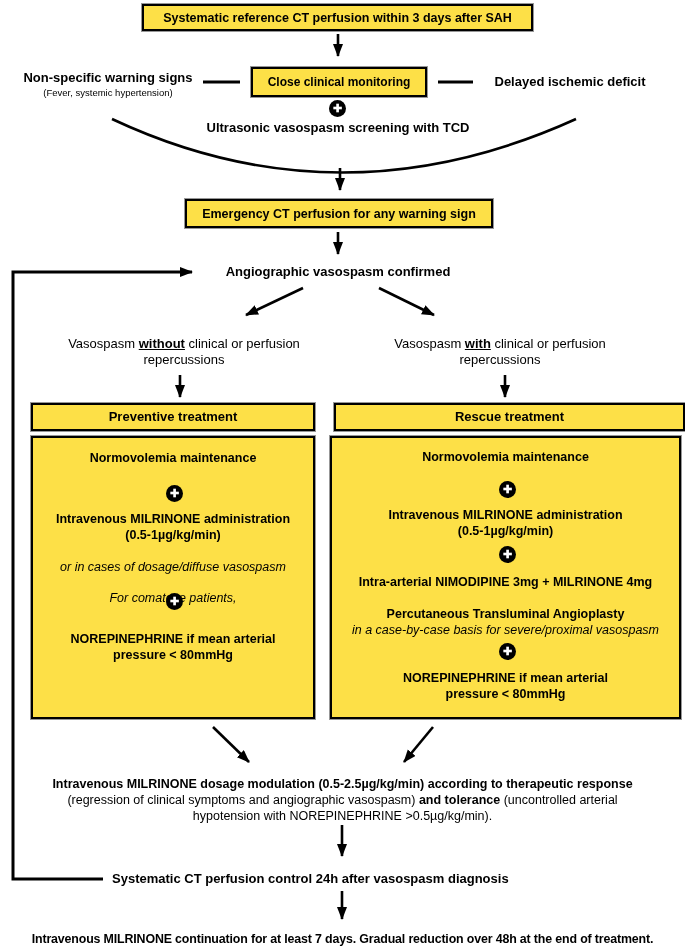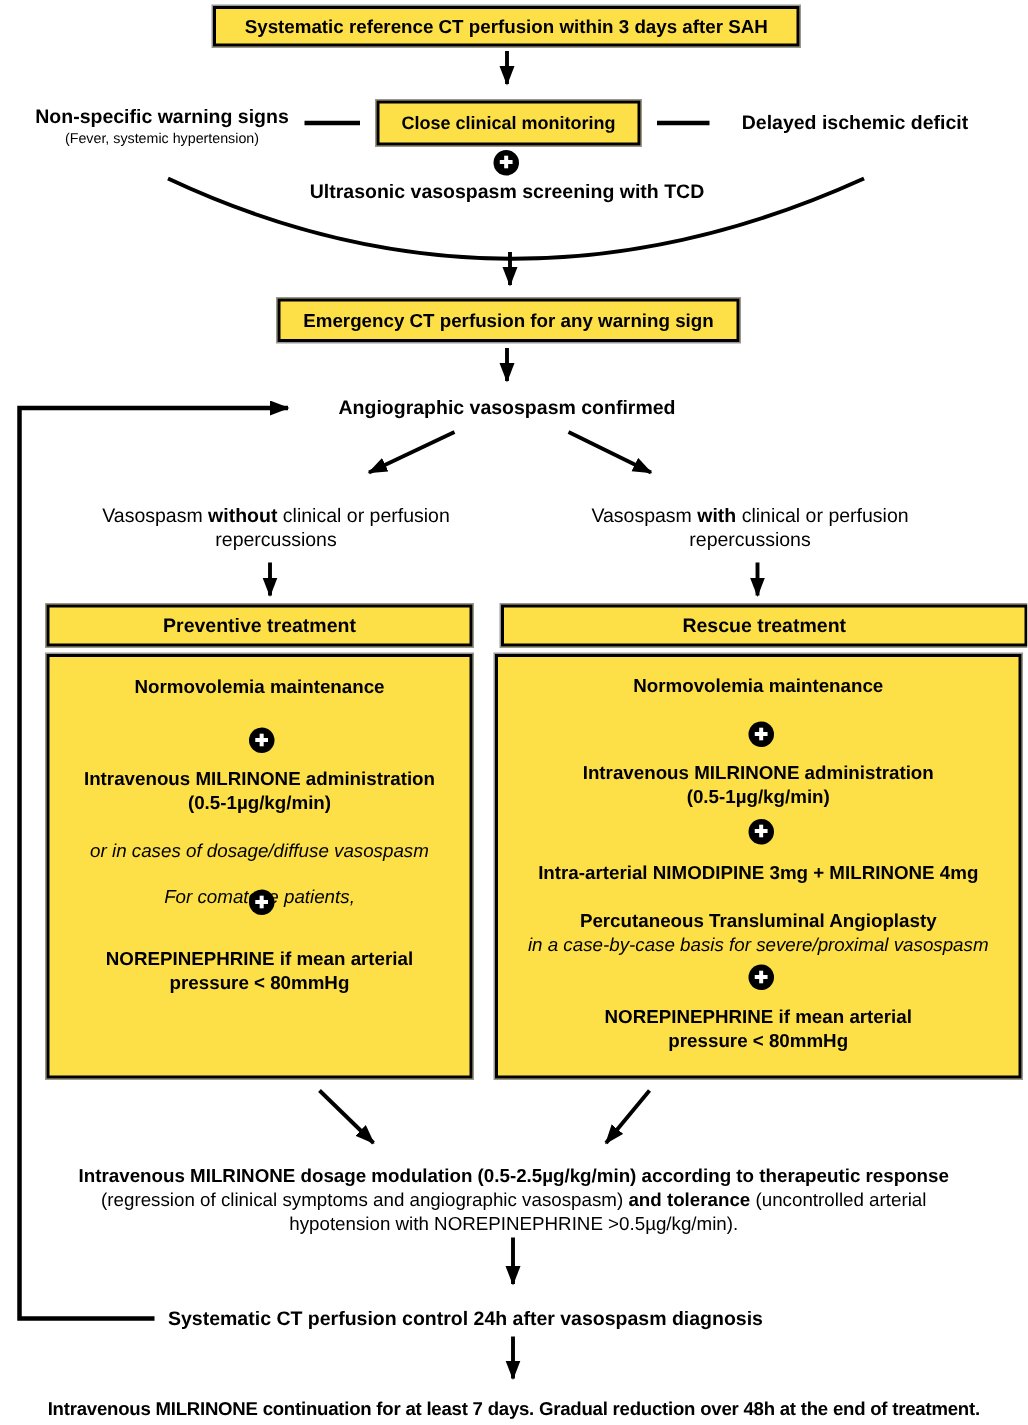--- a/index.html
+++ b/index.html
@@ -15,21 +15,21 @@
   .i{font-style:italic;}
   .c{left:0;right:0;text-align:center;}
   .t13{font-size:13px;line-height:16px;}
   .t125{font-size:12.5px;line-height:16px;}
   .t12{font-size:12px;line-height:15px;}
   .t95{font-size:9.5px;line-height:12px;}
   .ctr{transform:translateX(-50%);white-space:nowrap;text-align:center;}
   .plus{position:absolute;width:17px;height:17px;border-radius:50%;background:#000;color:#fff;
         display:flex;align-items:center;justify-content:center;font-size:11px;font-weight:bold;z-index:2;}
   .bodyline{position:absolute;left:0;right:0;text-align:center;}
-  .emph{font-weight:bold;}
+  .emph{font-weight:bold;text-decoration:underline;}
   .nowrap{white-space:nowrap;}
 </style>
 </head>
 <body>
 
 <div id="page">
 
   <svg id="wires" width="685" height="950" viewBox="0 0 685 950">
     <defs>
       <marker id="ah" markerUnits="userSpaceOnUse" markerWidth="14" markerHeight="12" refX="12" refY="5" orient="auto">

